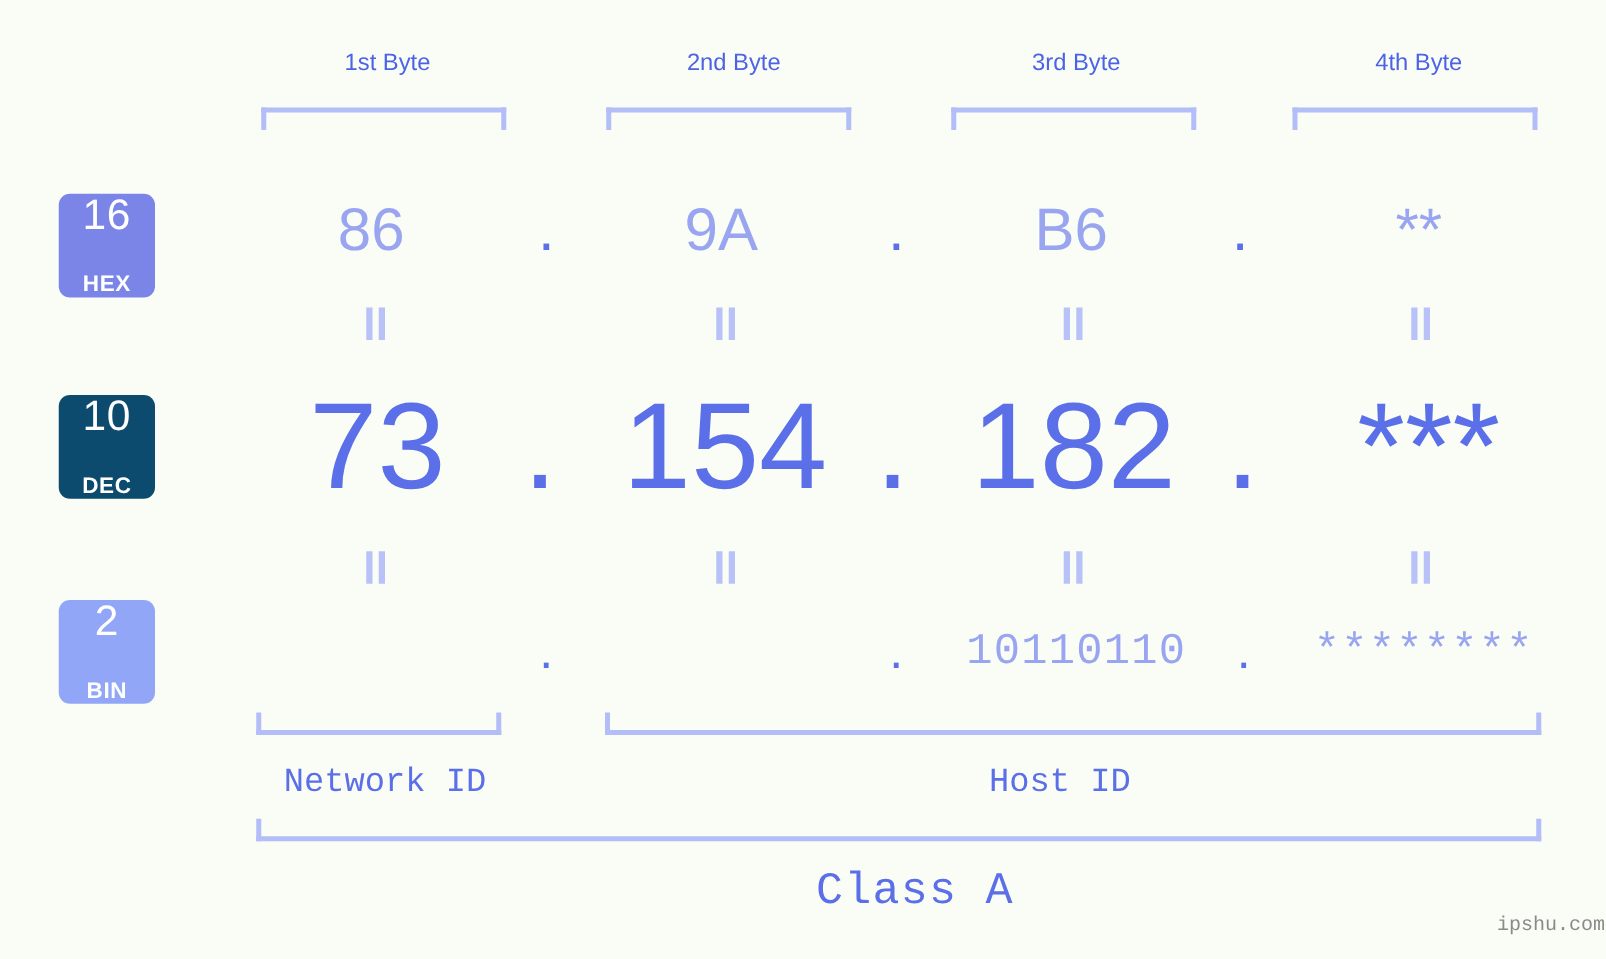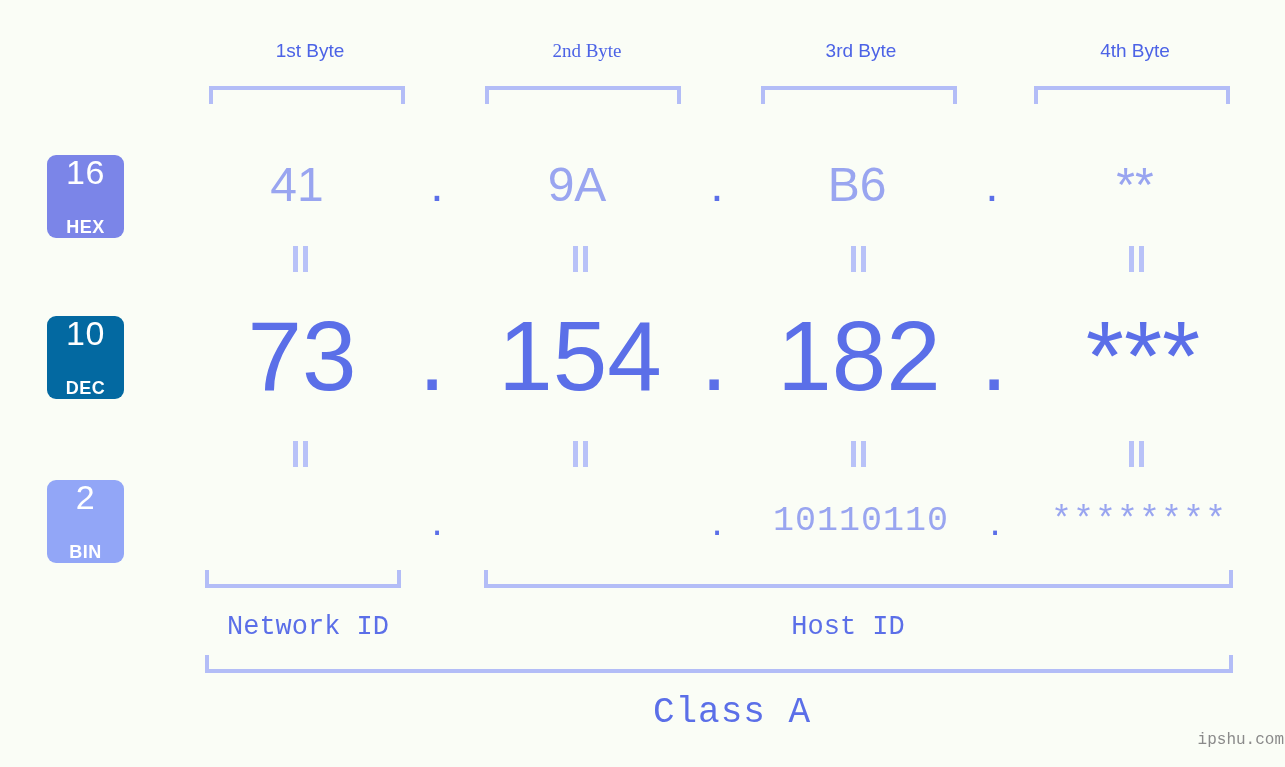--- a/index.html
+++ b/index.html
@@ -74,21 +74,21 @@
     letter-spacing: 0.5px;
   }
   .badge .nm {
     font-size: 18px;
     line-height: 26px;
     font-weight: 700;
     letter-spacing: 0.5px;
     margin-top: 24px;
   }
   .badge-hex { top: 155px; background: #7b85e8; }
-  .badge-dec { top: 316px; background: #0369a1; }
+  .badge-dec { top: 316px; background: #0c4a6e; }
   .badge-bin { top: 480px; background: #92a6f7; }
 
   .cell {
     position: absolute;
     text-align: center;
     white-space: nowrap;
   }
 
   
   .hex-val {
@@ -196,21 +196,21 @@
     color: #8a8a8a;
     white-space: nowrap;
   }
 </style>
 </head>
 <body>
 
 <div id="stage">
 
   <div class="byte-label" style="left:160px;">1st Byte</div>
-  <div class="byte-label" style="left:437px;font-family:Liberation Serif, serif;">2nd Byte</div>
+  <div class="byte-label" style="left:437px;">2nd Byte</div>
   <div class="byte-label" style="left:711px;">3rd Byte</div>
   <div class="byte-label" style="left:985px;">4th Byte</div>
 
   <div class="bracket-top" style="left:209px; width:196px;"></div>
   <div class="bracket-top" style="left:485px; width:196px;"></div>
   <div class="bracket-top" style="left:761px; width:196px;"></div>
   <div class="bracket-top" style="left:1034px; width:196px;"></div>
 
   <div class="badge badge-hex">
     <span class="num">16</span>
@@ -218,21 +218,21 @@
   </div>
   <div class="badge badge-dec">
     <span class="num">10</span>
     <span class="nm">DEC</span>
   </div>
   <div class="badge badge-bin">
     <span class="num">2</span>
     <span class="nm">BIN</span>
   </div>
 
-  <div class="cell hex-val" style="left:147px;">41</div>
+  <div class="cell hex-val" style="left:147px;">86</div>
   <div class="cell hex-dot" style="left:417px;">.</div>
   <div class="cell hex-val" style="left:427px;">9A</div>
   <div class="cell hex-dot" style="left:697px;">.</div>
   <div class="cell hex-val" style="left:707px;">B6</div>
   <div class="cell hex-dot" style="left:972px;">.</div>
   <div class="cell hex-val" style="left:985px;">**</div>
 
   <div class="eq eq-top" style="left:289px;">
     <i></i>
       <i></i>

